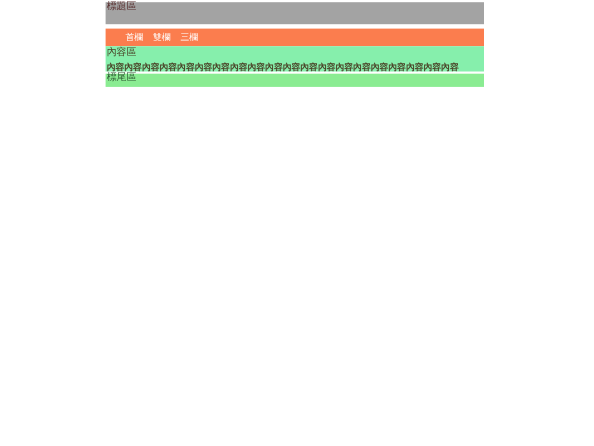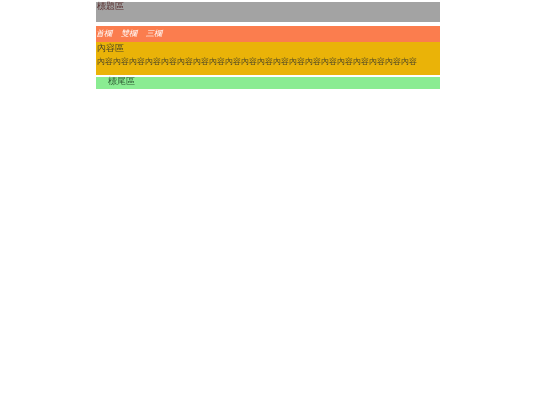--- a/index.html
+++ b/index.html
@@ -38,69 +38,70 @@
     white-space: nowrap;
   }
 
   
   .nav-bar {
     background: #fb7d4e;
     height: 16px;
     margin-top: 4px;
     display: flex;
     align-items: center;
+    padding-left: 18px;
     box-sizing: border-box;
-    font-style: italic;
   }
   .nav-link {
     font-size: 8px;
     line-height: 10px;
     color: #ffffff;
     margin-right: 9px;
     white-space: nowrap;
     text-decoration: none;
     display: inline-block;
   }
 
   
   .content-area {
-    background: #eab308;
-    height: 33px;
+    background: #86efac;
+    height: 23px;
     position: relative;
   }
   .content-heading {
     position: absolute;
     left: 1px;
     top: 1px;
     font-size: 9px;
     line-height: 11px;
     color: #4a4428;
     white-space: nowrap;
   }
   .content-text {
     position: absolute;
     left: 1px;
     top: 14px;
     font-size: 8px;
     line-height: 11px;
     color: #4a4428;
     white-space: nowrap;
     letter-spacing: 0px;
+    font-weight: bold;
   }
 
   
   .footer-bar {
     background: #8aec92;
     height: 12px;
     margin-top: 2px;
     position: relative;
   }
   .footer-title {
     position: absolute;
-    left: 12px;
+    left: 1px;
     top: -1px;
     font-size: 9px;
     line-height: 11px;
     color: #2f5a34;
     white-space: nowrap;
   }
 </style>
 </head>
 <body>
 

